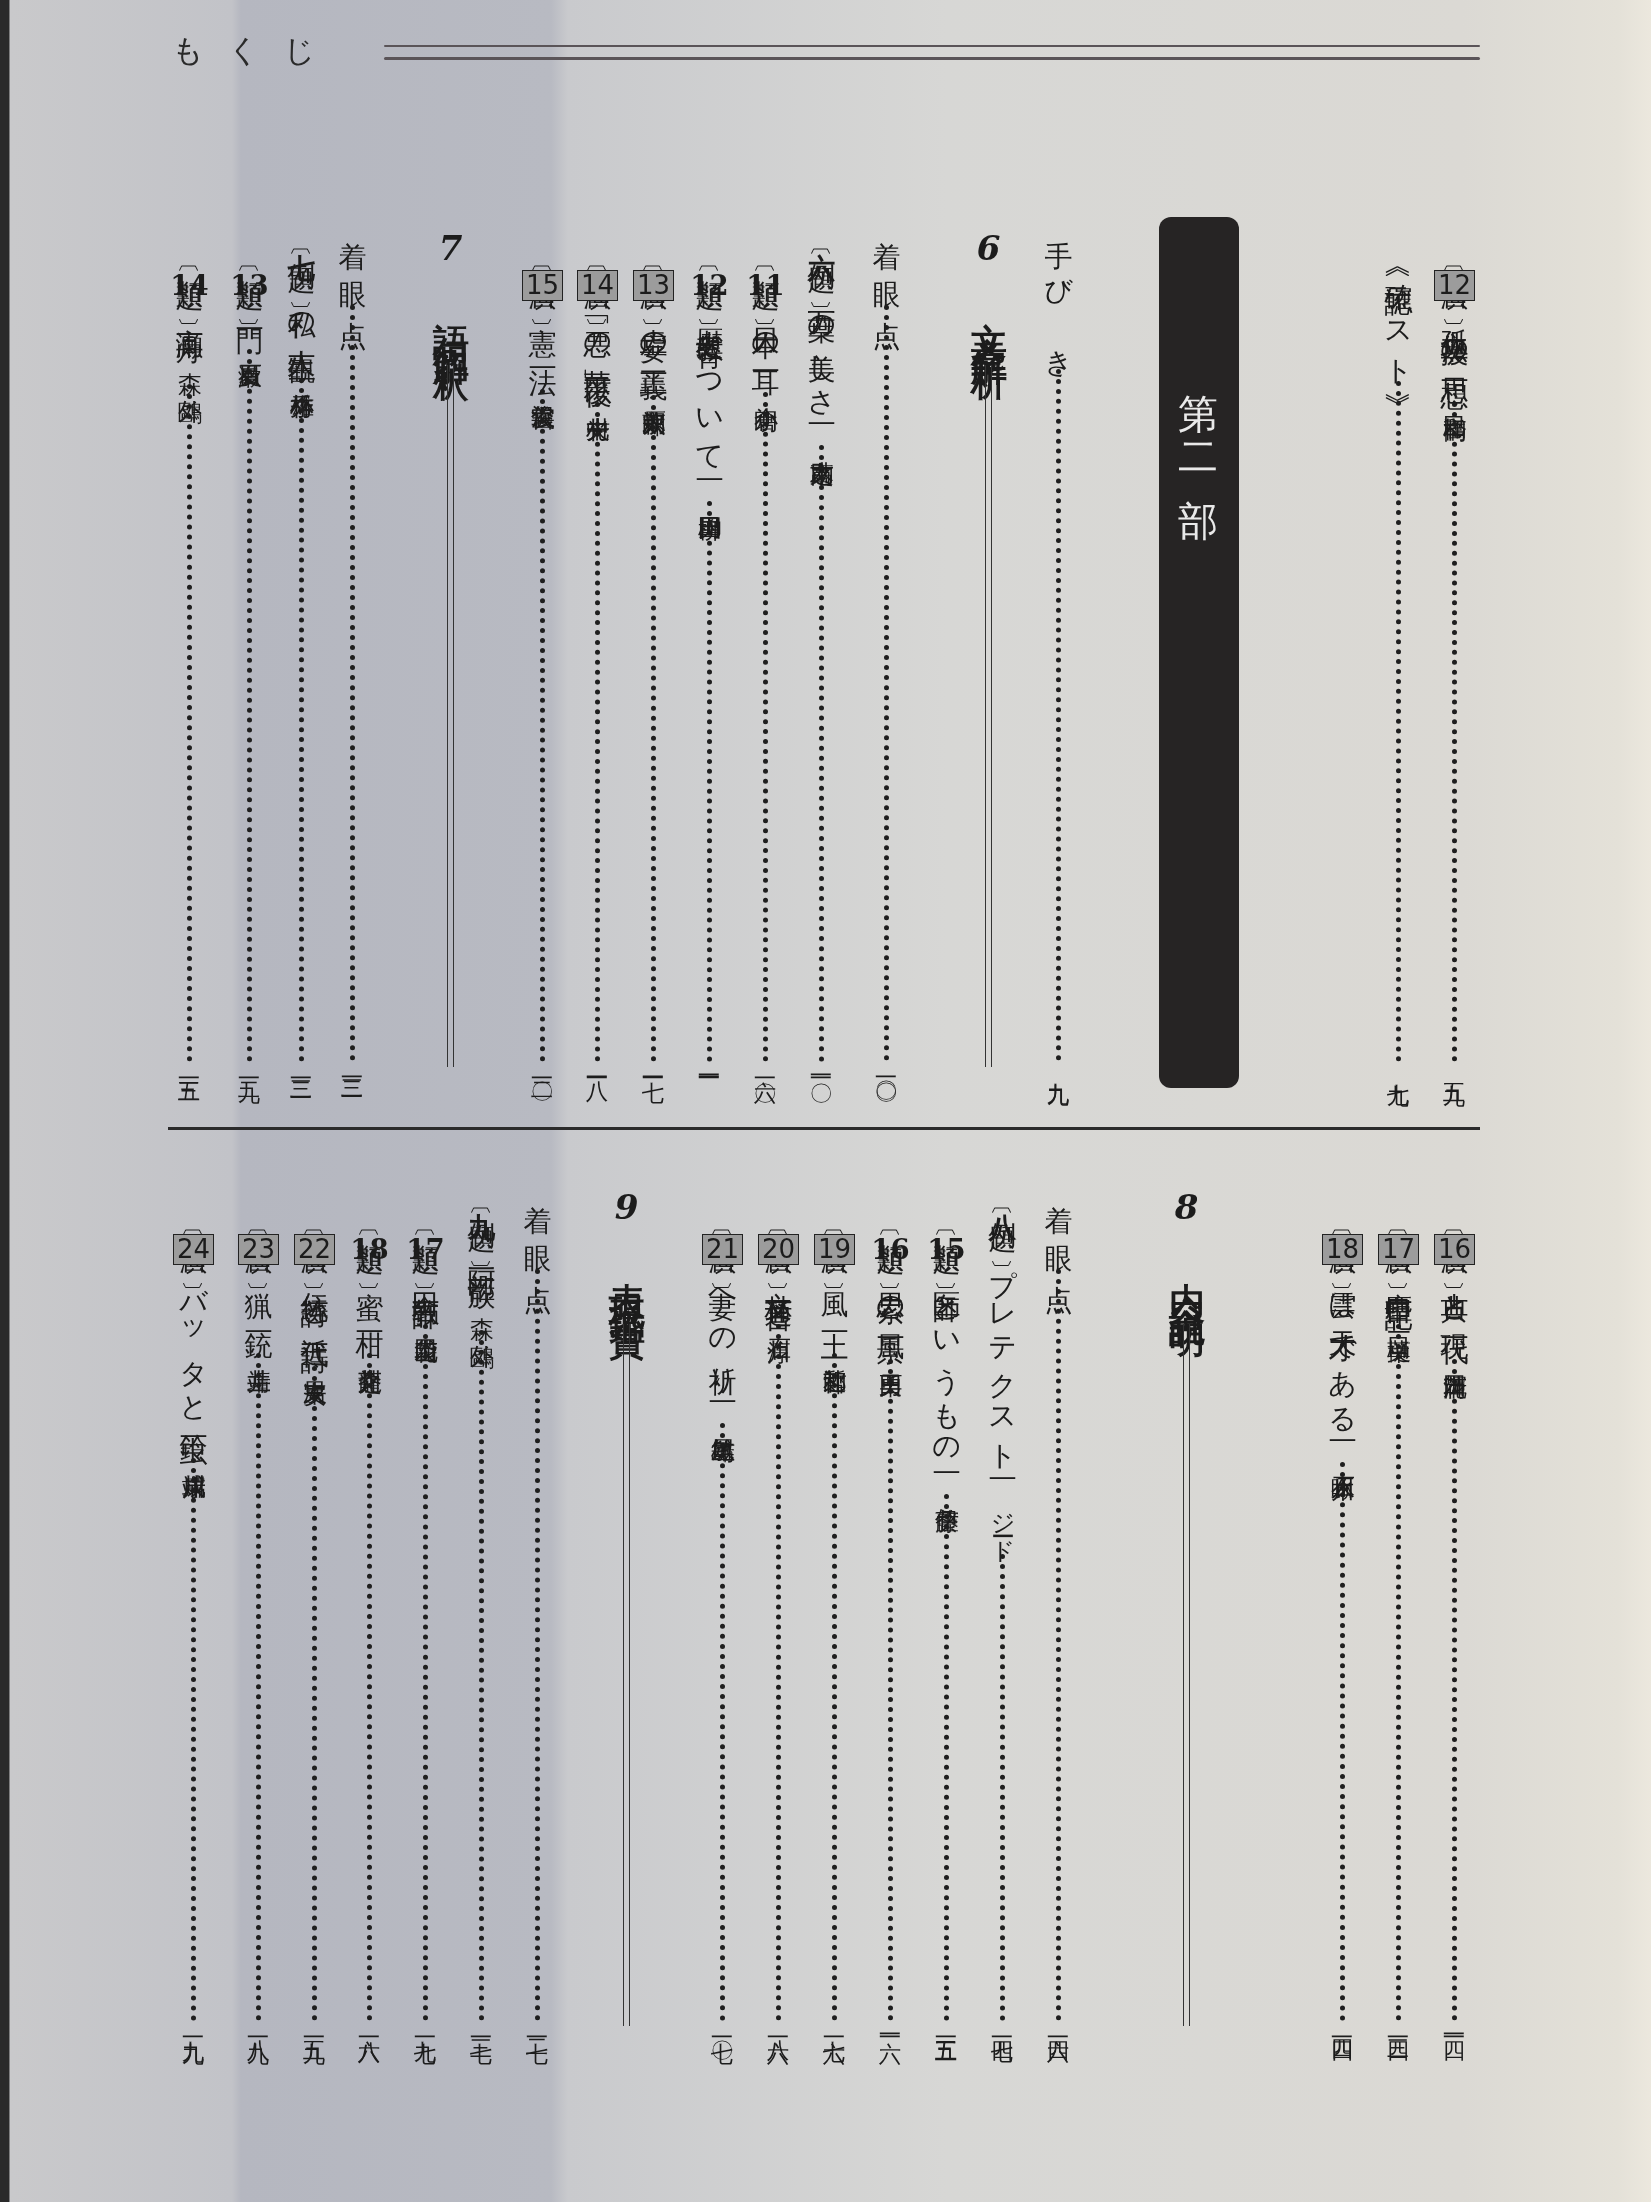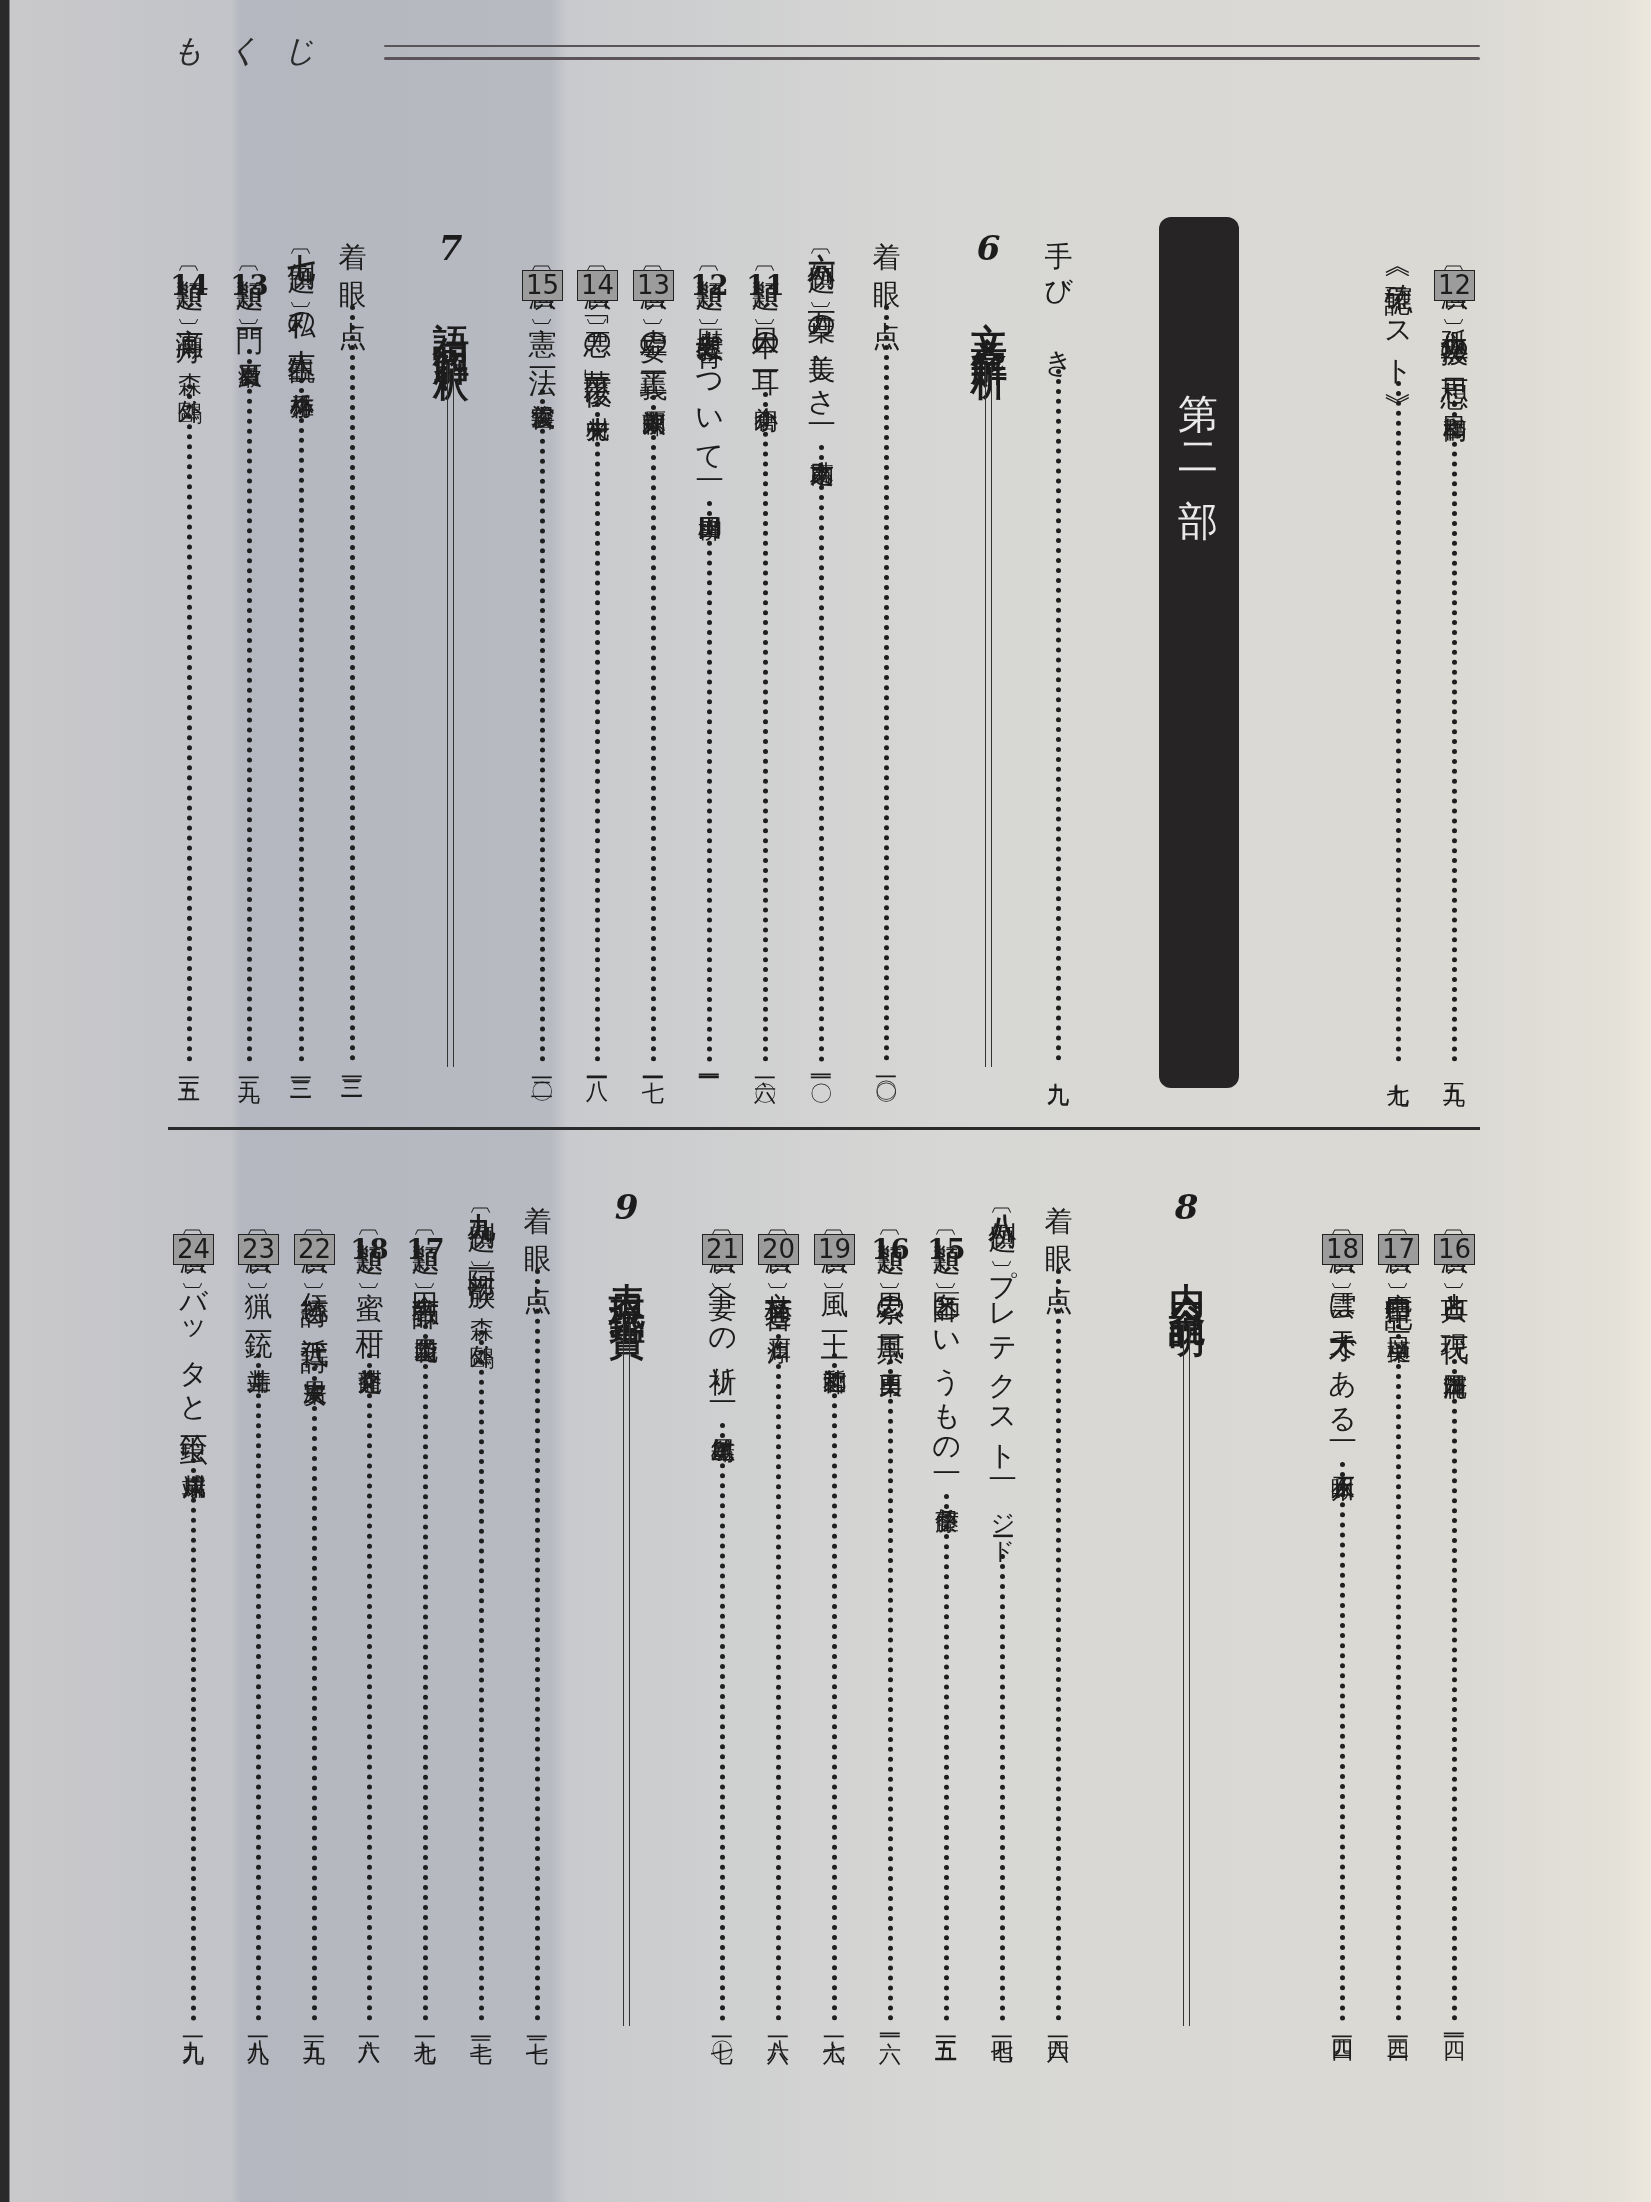--- a/index.html
+++ b/index.html
@@ -2,21 +2,21 @@
 <html style="font-size:13.8px"><head>
 <meta charset="utf-8">
 <style>
   html, body { margin:0; padding:0; }
   body {
     width:1652px; height:2203px; position:relative; overflow:hidden;
     background: linear-gradient(90deg, #2a2a2a 0px, #2a2a2a 8.6px, #c9c9cb 10.3px, #c2c3c8 232px, #b5b7c0 241px, #b8bac2 551px, #c9cacd 568px, #d7d7d5 946px, #dbd9d4 1463px, #e4e1d8 1618px, #ece8de 1652px);
     font-family: "DejaVu Serif", "Liberation Serif", serif;
     color:#1c1c1c;
   }
-  .header { position:absolute; left:172px; top:24px; height:52px; width:1308px;font-style:italic; }
+  .header { position:absolute; left:172px; top:24px; height:52px; width:1308px; }
   .header .title {
     position:absolute; left:0; top:0; font-family:"DejaVu Sans", sans-serif;
     font-size:31px; letter-spacing:24px; color:#2a2a2a; line-height:52px;
   }
   .header .rule1, .header .rule2 {
     position:absolute; left:212px; right:0; height:2.6px; background:#5a5458; border-radius:1.7px;
   }
   .header .rule1 { top:20.6px; }
   .header .rule2 { top:33px; }
 

